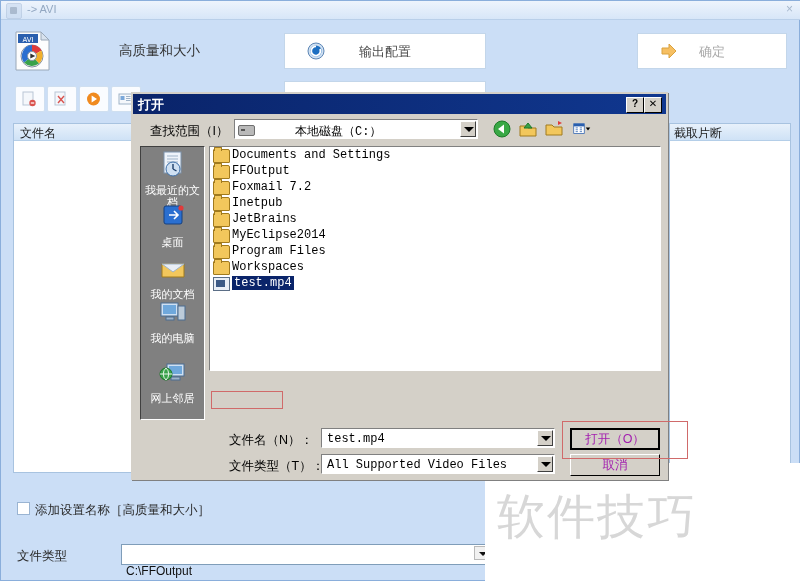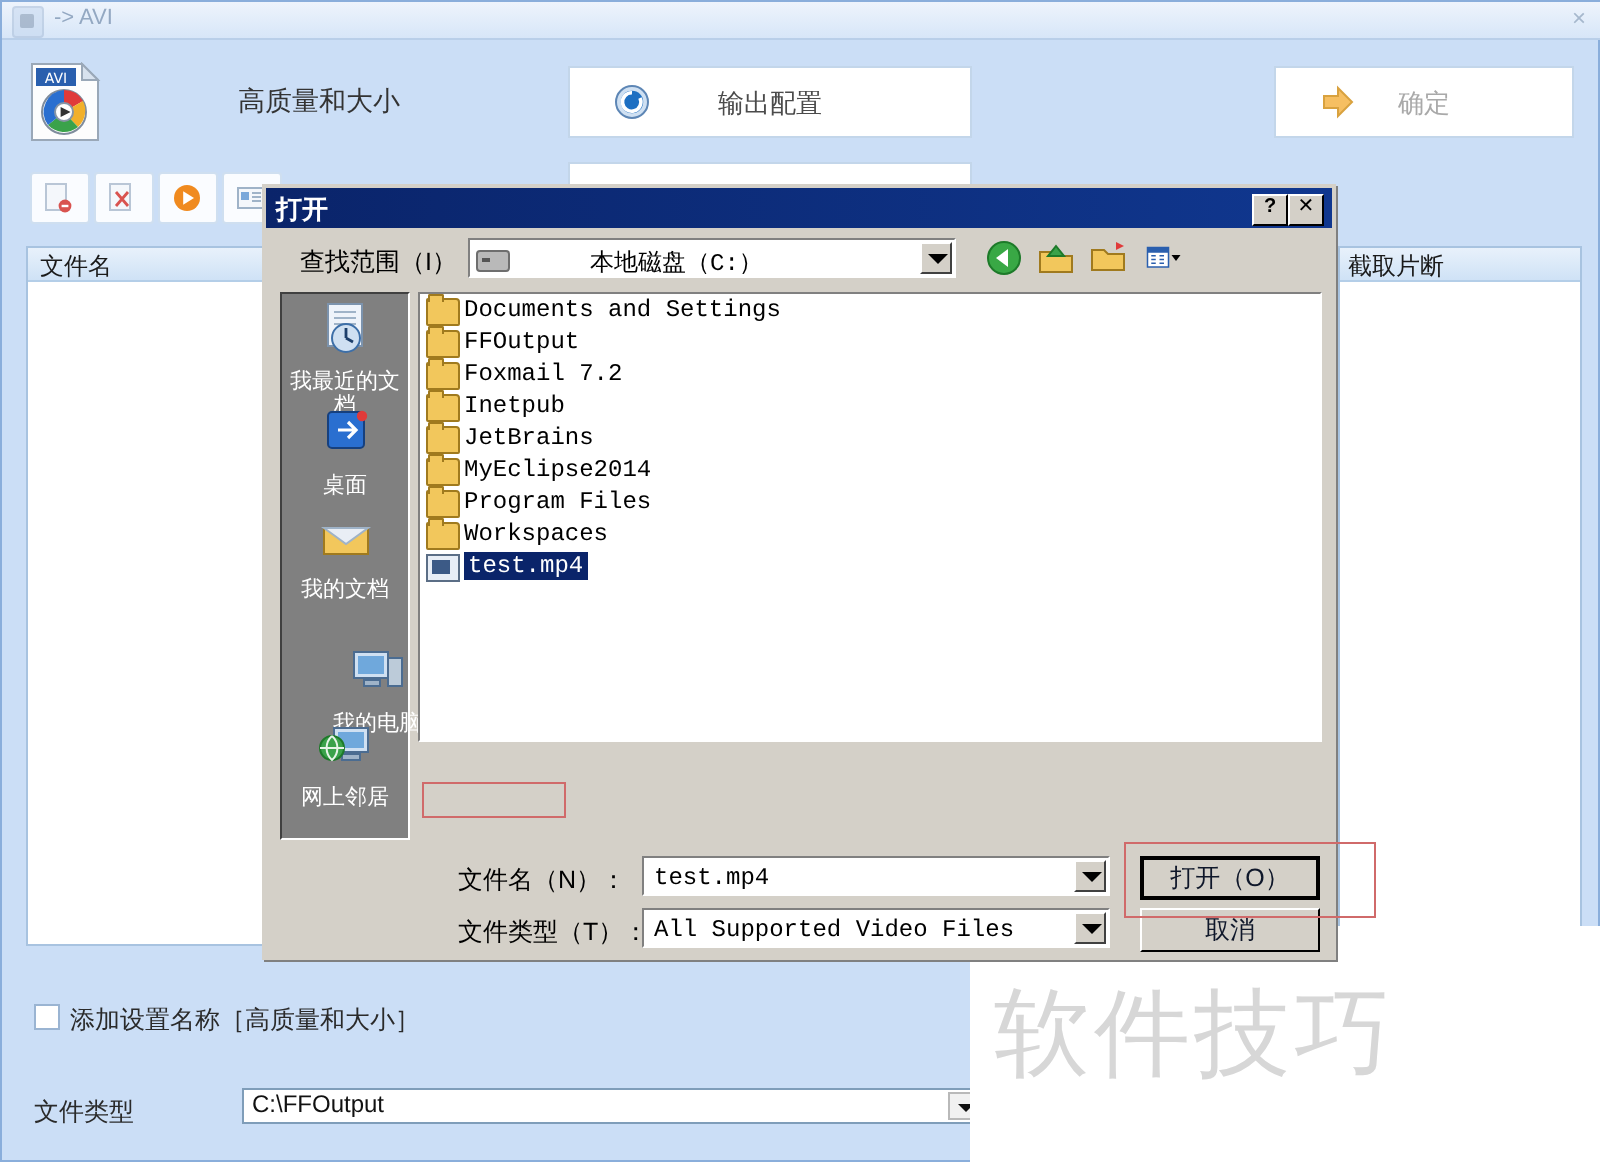--- a/index.html
+++ b/index.html
@@ -46,21 +46,21 @@
     border:1px solid #a8c3e0;box-sizing:border-box;}
   #list-right .hdr{height:17px;background:linear-gradient(#e8f1fb,#cfe2f6);
     border-bottom:1px solid #b4cee8;font-size:12px;color:#1a1a1a;padding:1px 0 0 4px;box-sizing:border-box;}
 
   
   #chk-row{position:absolute;left:16px;top:501px;font-size:12.5px;color:#2a2a2a;}
   #chk-box{display:inline-block;width:11px;height:11px;background:#fff;border:1px solid #9ab4d2;
     vertical-align:-1px;margin-right:5px;}
   #outdir-label{position:absolute;left:16px;top:547px;font-size:12.5px;color:#2a2a2a;}
   #outdir-input{position:absolute;left:120px;top:543px;width:370px;height:18px;background:#fff;
-    border:1px solid #7f9db9;box-sizing:border-box;font-size:12px;color:#111;padding:0 0 0 4px;}
+    border:1px solid #7f9db9;box-sizing:border-box;font-size:12px;color:#111;padding:19px 0 0 4px;}
   #outdir-arrow{position:absolute;right:1px;top:1px;width:15px;height:14px;background:#f1f1f1;
     border:1px solid #b9b9b9;box-sizing:border-box;}
   #outdir-arrow:after{content:"";position:absolute;left:4px;top:5px;border-left:4px solid transparent;
     border-right:4px solid transparent;border-top:4px solid #111;}
 
   
   #wm-panel{position:absolute;left:484px;top:462px;width:316px;height:119px;background:#fff;}
   #wm-text{position:absolute;left:12px;top:22px;font-size:48px;color:#d7d7d7;letter-spacing:2px;
     font-family:"DejaVu Sans",sans-serif;}
 
@@ -120,21 +120,21 @@
   
   .drow-label{position:absolute;font-size:12.5px;color:#000;}
   .drow-field{position:absolute;height:20px;background:#fff;
     border:1px solid;border-color:#808080 #fff #fff #808080;box-sizing:border-box;}
   .drow-field .inner{position:absolute;left:1px;top:1px;right:18px;bottom:1px;background:#fff;
     font-size:12px;color:#000;padding:2px 0 0 4px;box-sizing:border-box;
     font-family:"Liberation Mono","DejaVu Sans Mono",monospace;}
 
   .dlgbtn{position:absolute;height:22px;background:#d4d0c8;
     border:1px solid;border-color:#fff #000 #000 #fff;box-sizing:border-box;
-    font-size:12.5px;color:#0f172a;text-align:center;line-height:20px;}
+    font-size:12.5px;color:#a21caf;text-align:center;line-height:20px;}
   .dlgbtn.default{border:2px solid #000;line-height:18px;}
   #open-btn-highlight{position:absolute;left:562px;top:421px;width:126px;height:38px;
     border:1px solid #d06a6a;box-sizing:border-box;pointer-events:none;z-index:60;}
 </style>
 </head>
 <body>
 
 <div id="app-window">
 
   <div id="app-titlebar">
@@ -279,21 +279,21 @@
       </svg>
       <div class="pl">桌面</div>
     </div>
     <div class="place" style="top:108px;">
       <svg class="pi" viewBox="0 0 30 28">
         <path d="M4 9 h22 v13 h-22 z" fill="#f2c75c" stroke="#a07a1e"></path>
         <polygon points="4,9 15,17 26,9" fill="#e9eef5" stroke="#9fb3c8"></polygon>
       </svg>
       <div class="pl">我的文档</div>
     </div>
-    <div class="place" style="top:175px;padding-left:16px;">
+    <div class="place" style="top:152px;">
       <svg class="pi" viewBox="0 0 30 28">
         <rect x="3" y="4" width="17" height="13" fill="#cfe0f2" stroke="#4b6c91"></rect>
         <rect x="5" y="6" width="13" height="9" fill="#6fa8dc"></rect>
         <rect x="8" y="18" width="8" height="3" fill="#9fb3c8" stroke="#4b6c91"></rect>
         <rect x="20" y="7" width="7" height="14" fill="#bccbd9" stroke="#4b6c91"></rect>
       </svg>
       <div class="pl">我的电脑</div>
     </div>
     <div class="place" style="top:212px;">
       <svg class="pi" viewBox="0 0 30 28">

